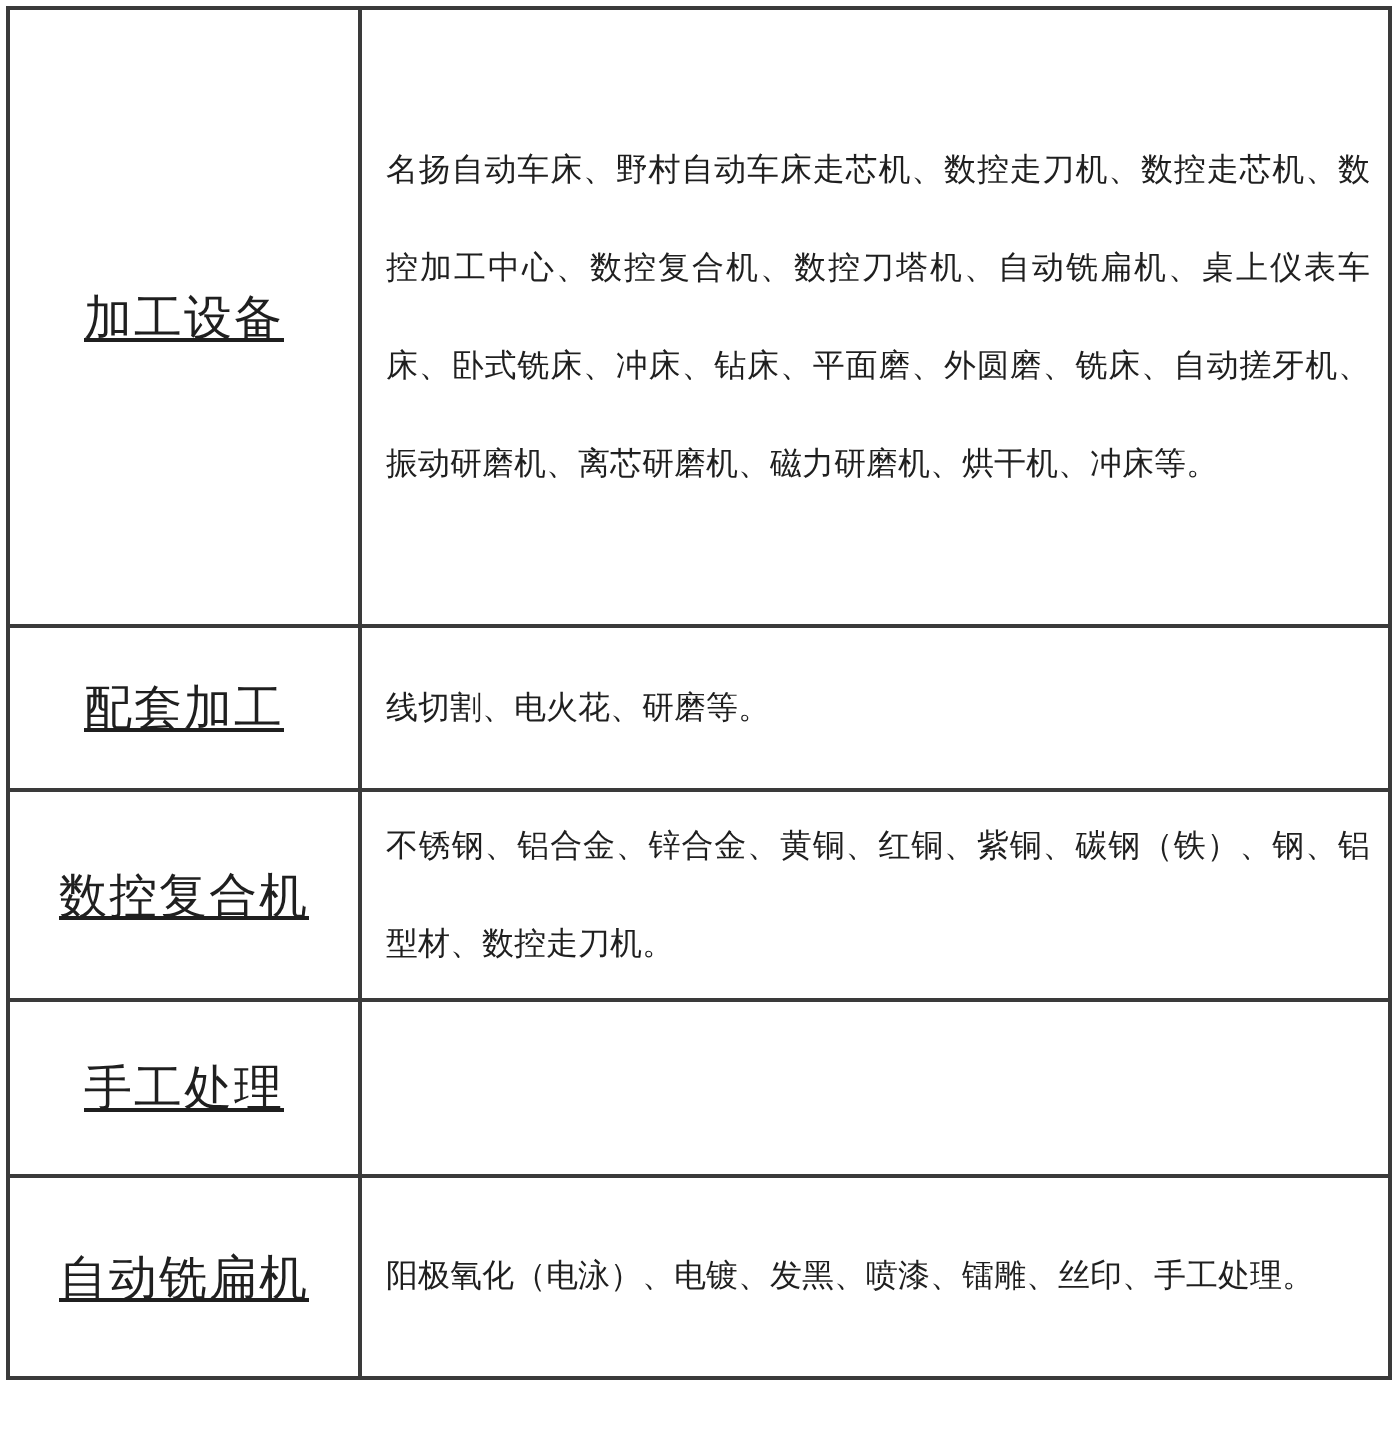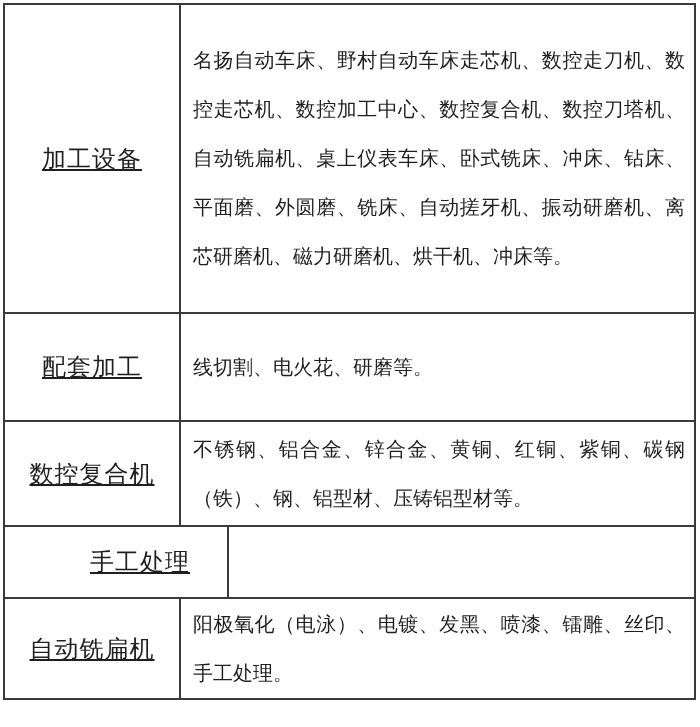--- a/index.html
+++ b/index.html
@@ -26,23 +26,23 @@
   }
   .row {
     display: flex;
     border-top: 2px solid #3a3a3a;
     box-sizing: border-box;
   }
   .row:first-child {
     border-top: none;
   }
   .r1 { height: 307px; }
-  .r2 { height: 108px; }
+  .r2 { height: 82px; }
   .r3 { height: 105px; }
-  .r4 { height: 72px; padding-left: 48px; }
+  .r4 { height: 88px; }
   .r5 { height: 101px; }
   .cell-label {
     width: 176px;
     flex: 0 0 176px;
     border-right: 2px solid #3a3a3a;
     box-sizing: border-box;
     display: flex;
     align-items: center;
     justify-content: center;
     font-size: 24px;
@@ -52,21 +52,21 @@
   }
   .cell-content {
     flex: 1 1 auto;
     display: flex;
     align-items: center;
     box-sizing: border-box;
     padding: 4px 9px 4px 12px;
   }
   .cell-content .text {
     width: 100%;
-    font-size: 20px;
+    font-size: 16px;
     line-height: 49px;
     text-align: justify;
     text-justify: inter-ideograph;
     color: #1f1f1f;
     word-break: break-all;
   }
 </style>
 </head>
 <body>
 
@@ -83,21 +83,21 @@
     <div class="row r2">
       <div class="cell-label">配套加工</div>
       <div class="cell-content">
         <div class="text">线切割、电火花、研磨等。</div>
       </div>
     </div>
 
     <div class="row r3">
       <div class="cell-label">数控复合机</div>
       <div class="cell-content">
-        <div class="text">不锈钢、铝合金、锌合金、黄铜、红铜、紫铜、碳钢（铁）、钢、铝型材、压铸铝型材等。</div>
+        <div class="text">不锈钢、铝合金、锌合金、黄铜、红铜、紫铜、碳钢（铁）、钢、铝型材、数控走刀机。</div>
       </div>
     </div>
 
     <div class="row r4">
       <div class="cell-label">手工处理</div>
     </div>
 
     <div class="row r5">
       <div class="cell-label">自动铣扁机</div>
       <div class="cell-content">

